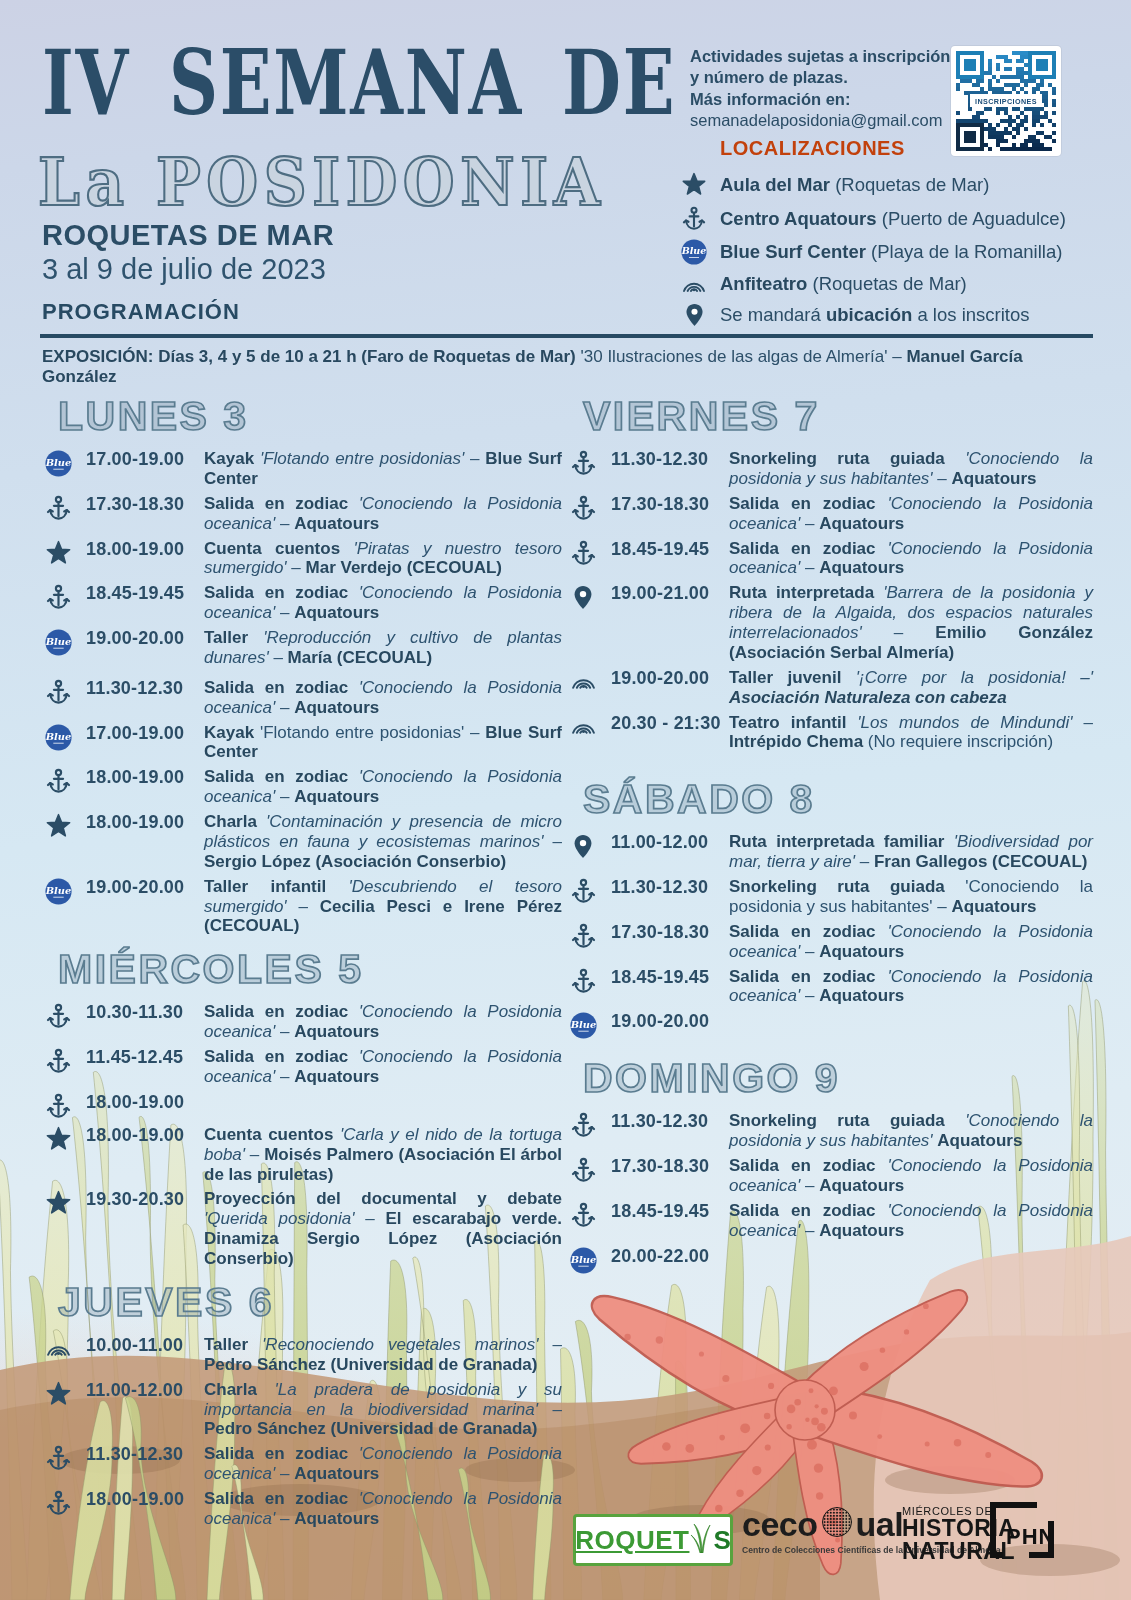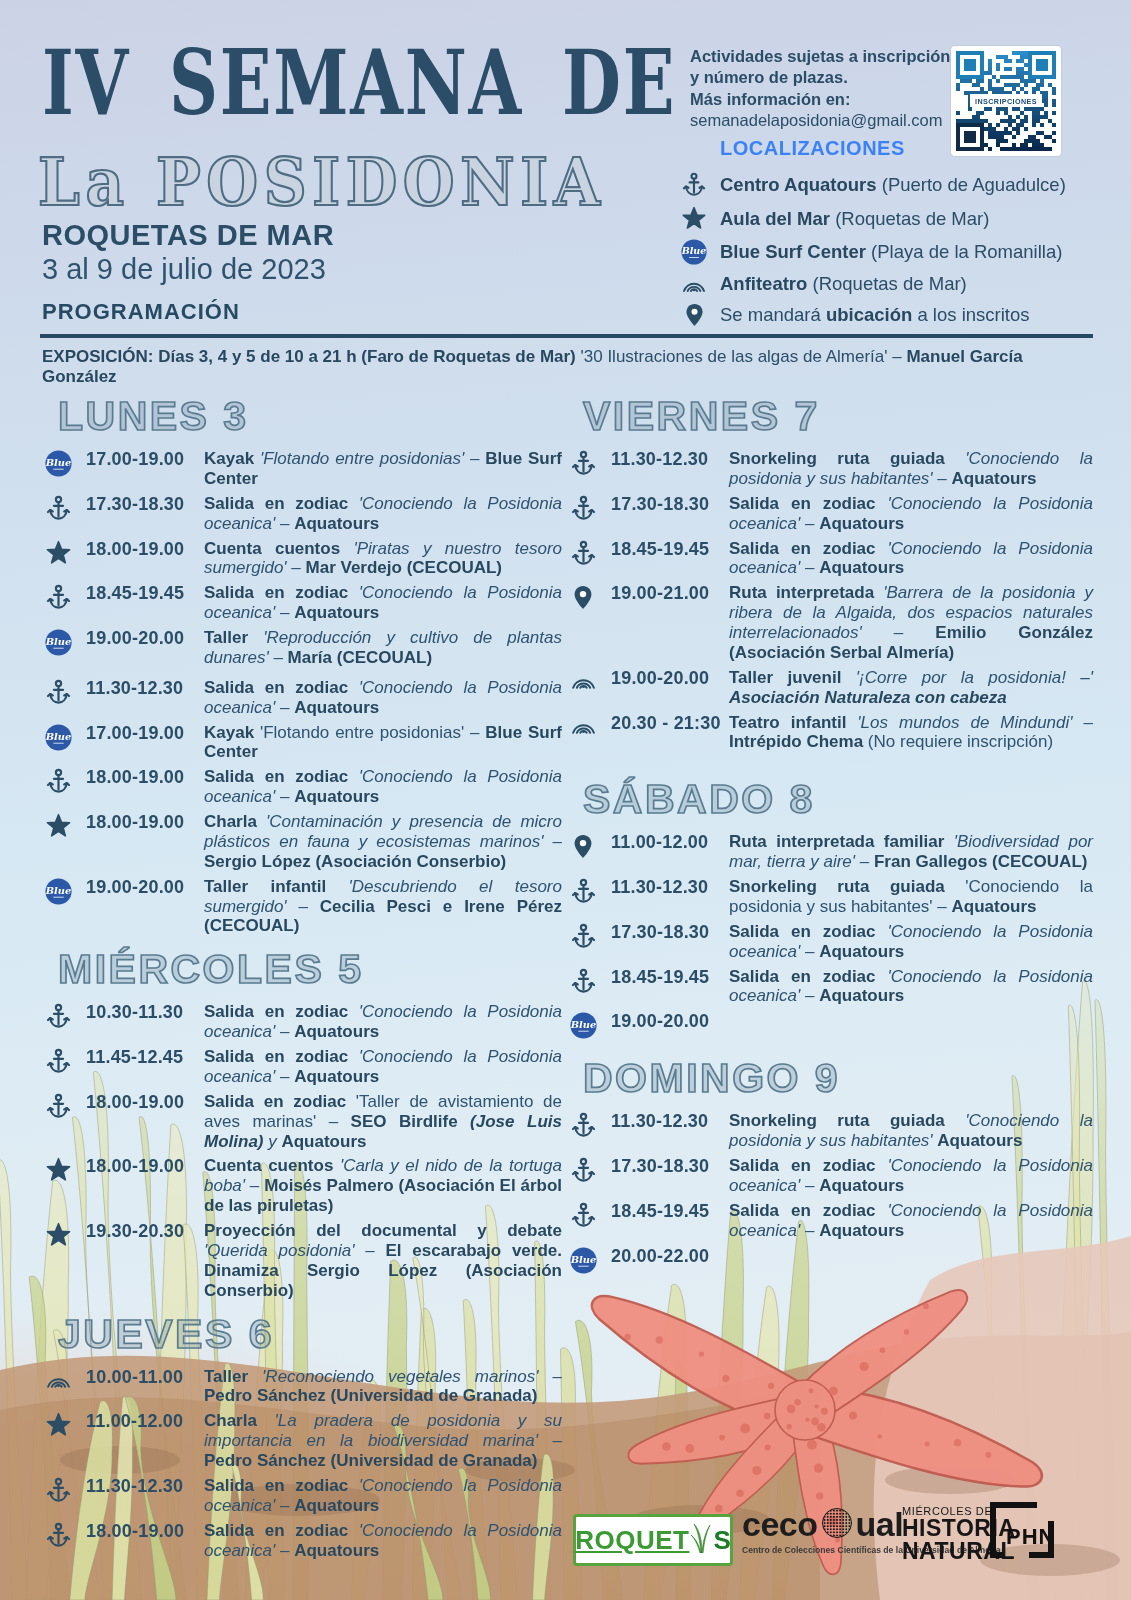--- a/index.html
+++ b/index.html
@@ -23,21 +23,21 @@
   #dates { left:42px; top:253px; font-size:29px; font-weight:400; color:#2f536e; z-index:3;}
   #prog  { left:42px; top:299px; font-size:22px; font-weight:700; color:#274a63; letter-spacing:1px; z-index:3;}
   #rule  { left:40px; top:334px; width:1053px; height:4px; background:#274a63; z-index:3;}
   #expo  { left:42px; top:347px; width:1051px; font-size:17px; line-height:1.2; color:#2c4f69; z-index:3;}
   
   #infoblock { left:690px; top:46px; width:262px; font-size:16.5px; line-height:1.3; color:#2b4d66; z-index:3;}
   #infoblock .b { font-weight:700; }
   #qr { left:951px; top:46px; width:110px; height:110px; background:#fff; border-radius:4px;
         padding:5px; z-index:3; box-shadow:0 0 0 1px rgba(0,0,0,.05);}
   #loc { left:676px; top:137px; width:428px; z-index:3;}
-  #loc h3 { font-size:20px; font-weight:700; color:#3b82f6; letter-spacing:.5px; margin:0 0 12px 44px;}
+  #loc h3 { font-size:20px; font-weight:700; color:#c2410c; letter-spacing:.5px; margin:0 0 12px 44px;}
   .loc-item { display:grid; grid-template-columns:36px 1fr; column-gap:8px; align-items:center;
         margin-bottom:7.5px; font-size:18.5px; color:#2b4d66; }
   .loc-item .ic { display:flex; justify-content:center; }
   
   .col { position:absolute; top:383px; z-index:2; }
   #col0 { left:40px;  width:522px; }
   #col1 { left:565px; width:528px; }
   .day { margin-top:10px; }
   #col1 .day:nth-child(2) { margin-top:24px; }
   #col1 .day:nth-child(3) { margin-top:16px; }
@@ -52,21 +52,21 @@
   .s-i  { font-style:italic; }
   .s-bi { font-weight:700; font-style:italic; color:#28485f; }
   .s-r  { }
   
   #roq { left:573px; top:1514px; width:160px; height:52px; background:#fff;
     border:3px solid #58a33e; border-radius:4px; display:flex; align-items:center;
     justify-content:center; z-index:4; gap:1px;}
   #roq .t1 { font-weight:800; font-size:26px; color:#3c9a35; letter-spacing:.5px;text-decoration:underline;}
   #roq .t2 { font-weight:800; font-size:26px; color:#1f7a28; }
   #cec { left:742px; top:1505px; z-index:4; width:265px; }
-  #cec .row { display:flex; align-items:center; gap:2px; }
+  #cec .row { display:flex; align-items:flex-start; gap:2px; }
   #cec .t { font-weight:700; font-size:34px; color:#1d1d1d; letter-spacing:-.5px; }
   #cec .sub { font-size:8.6px; color:#3a3a3a; margin-top:1px; font-weight:700; }
   #pab { left:902px; top:1505px; z-index:4; color:#161616; }
   #pab .l1 { font-size:11px; letter-spacing:.6px; font-weight:400; }
   #pab .l2 { font-size:23px; font-weight:600; line-height:1.0; letter-spacing:.5px;}
   #pab .l3 { font-size:23px; font-weight:800; line-height:1.0; letter-spacing:.5px;}
   #phn { left:981px; top:1497px; z-index:4; }
   #ill { left:0; top:940px; z-index:0; pointer-events:none; }
 </style>
 </head>
@@ -545,39 +545,39 @@
     <rect x="4" y="76" width="20" height="20" fill="#fff"></rect>
     <rect x="8" y="80" width="12" height="12" fill="#102b45"></rect>
     <rect x="14" y="43" width="72" height="13" fill="#fff"></rect>
     <text x="50" y="52.5" text-anchor="middle" font-size="7.2" font-weight="700" fill="#1b4d78" font-family="Liberation Sans, sans-serif" letter-spacing=".4">INSCRIPCIONES</text>
     </svg></div>
 <div class="abs" id="loc">
   <h3>LOCALIZACIONES</h3>
   <div id="loclist">
       <div class="loc-item">
         <span class="ic">
+          <svg width="26" height="26" viewBox="0 0 24 24">
+    <path d="M12 1.5 L14.7 8.2 L21.9 8.6 L16.2 13.2 L18.1 20.3 L12 16.3 L5.9 20.3 L7.8 13.2 L2.1 8.6 L9.3 8.2 Z" fill="#2b4d66" stroke="#2b4d66" stroke-width="1.4" stroke-linejoin="round"></path>
+          </svg>
+        </span>
+        <span><span class="s-b">Aula del Mar</span><span class="s-r"> (Roquetas de Mar)</span></span>
+      </div>
+      <div class="loc-item">
+        <span class="ic">
           <svg width="26" height="26" viewBox="0 0 24 26">
     <g fill="none" stroke="#2b4d66" stroke-width="2.1" stroke-linecap="round">
       <circle cx="12" cy="4.3" r="2.5"></circle>
               <line x1="12" y1="6.8" x2="12" y2="20.5"></line>
       <line x1="7.6" y1="10.4" x2="16.4" y2="10.4"></line>
       <path d="M4 14.5 C4.6 19.6 8 22.7 12 22.7 C16 22.7 19.4 19.6 20 14.5"></path>
       <path d="M4 14.5 l-2.1 1.9 M4 14.5 l2.5 1.3 M20 14.5 l2.1 1.9 M20 14.5 l-2.5 1.3"></path>
             </g>
           </svg>
         </span>
         <span><span class="s-b">Centro Aquatours</span><span class="s-r"> (Puerto de Aguadulce)</span></span>
-      </div>
-      <div class="loc-item">
-        <span class="ic">
-          <svg width="26" height="26" viewBox="0 0 24 24">
-    <path d="M12 1.5 L14.7 8.2 L21.9 8.6 L16.2 13.2 L18.1 20.3 L12 16.3 L5.9 20.3 L7.8 13.2 L2.1 8.6 L9.3 8.2 Z" fill="#2b4d66" stroke="#2b4d66" stroke-width="1.4" stroke-linejoin="round"></path>
-          </svg>
-        </span>
-        <span><span class="s-b">Aula del Mar</span><span class="s-r"> (Roquetas de Mar)</span></span>
       </div>
       <div class="loc-item">
         <span class="ic">
           <svg width="26" height="26" viewBox="0 0 26 26">
     <circle cx="13" cy="13" r="12.6" fill="#2c59a7"></circle>
     <text x="13" y="15" font-size="9.5" font-style="italic" font-weight="700" fill="#fff" text-anchor="middle" font-family="DejaVu Serif, serif">Blue</text>
     <rect x="8" y="18" width="10" height="1" fill="#fff" opacity=".75"></rect>
           </svg>
         </span>
         <span><span class="s-b">Blue Surf Center</span><span class="s-r"> (Playa de la Romanilla)</span></span>
@@ -773,21 +773,20 @@
     <g fill="none" stroke="#2b4d66" stroke-width="2.1" stroke-linecap="round">
       <circle cx="12" cy="4.3" r="2.5"></circle>
               <line x1="12" y1="6.8" x2="12" y2="20.5"></line>
       <line x1="7.6" y1="10.4" x2="16.4" y2="10.4"></line>
       <path d="M4 14.5 C4.6 19.6 8 22.7 12 22.7 C16 22.7 19.4 19.6 20 14.5"></path>
       <path d="M4 14.5 l-2.1 1.9 M4 14.5 l2.5 1.3 M20 14.5 l2.1 1.9 M20 14.5 l-2.5 1.3"></path>
             </g>
           </svg>
         </div>
         <div class="ev-time">18.00-19.00</div>
-        <div class="ev-text"><span class="s-b">Salida en zodiac </span><span class="s-r">'Taller de avistamiento de aves marinas' – </span><span class="s-b">SEO Birdlife </span><span class="s-bi">(Jose Luis Molina)</span><span class="s-i"> y </span><span class="s-b">Aquatours</span></div>
       </div>
       <div class="ev">
         <div class="ev-icon">
           <svg width="27" height="27" viewBox="0 0 24 24">
     <path d="M12 1.5 L14.7 8.2 L21.9 8.6 L16.2 13.2 L18.1 20.3 L12 16.3 L5.9 20.3 L7.8 13.2 L2.1 8.6 L9.3 8.2 Z" fill="#2b4d66" stroke="#2b4d66" stroke-width="1.4" stroke-linejoin="round"></path>
           </svg>
         </div>
         <div class="ev-time">18.00-19.00</div>
         <div class="ev-text"><span class="s-b">Cuenta cuentos </span><span class="s-i">'Carla y el nido de la tortuga boba'</span><span class="s-r"> – </span><span class="s-b">Moisés Palmero (Asociación El árbol de las piruletas)</span></div>
       </div>

